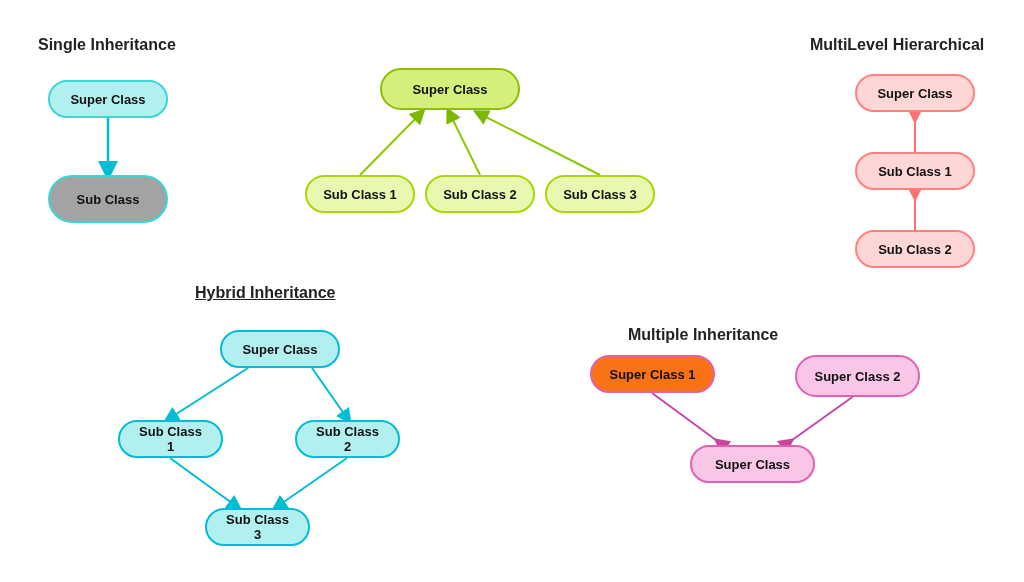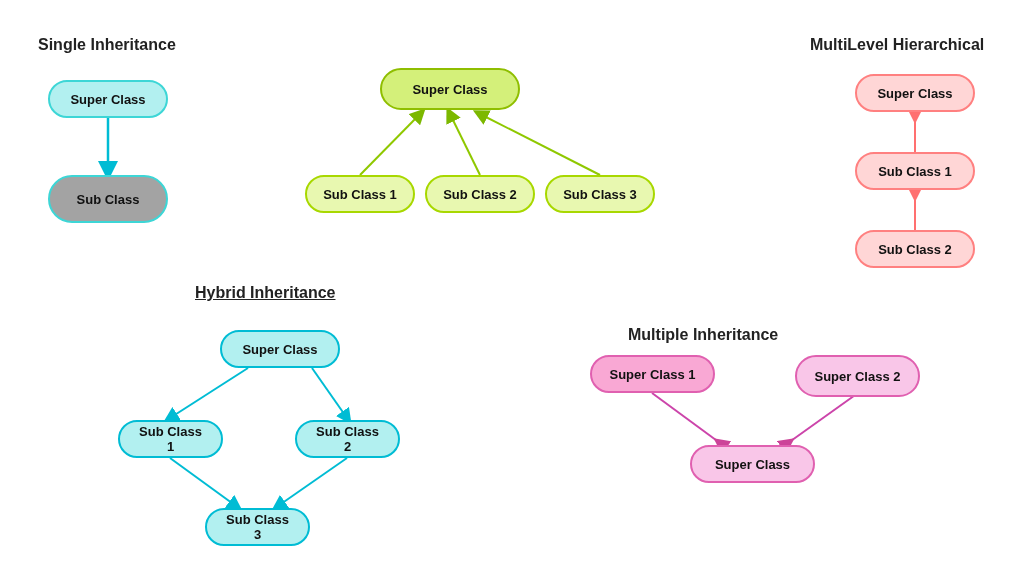--- a/index.html
+++ b/index.html
@@ -152,21 +152,21 @@
       background: #b2f0f0;
       border: 2px solid #00bcd4;
       color: #111;
       width: 105px;
       height: 38px;
       left: 205px;
       top: 508px;
     }
     
     .mul-super1 {
-      background: #f9a8d4;
+      background: #f97316;
       border: 2px solid #e060b0;
       color: #111;
       width: 125px;
       height: 38px;
       left: 590px;
       top: 355px;
     }
     .mul-super2 {
       background: #f9c6e8;
       border: 2px solid #e060b0;

